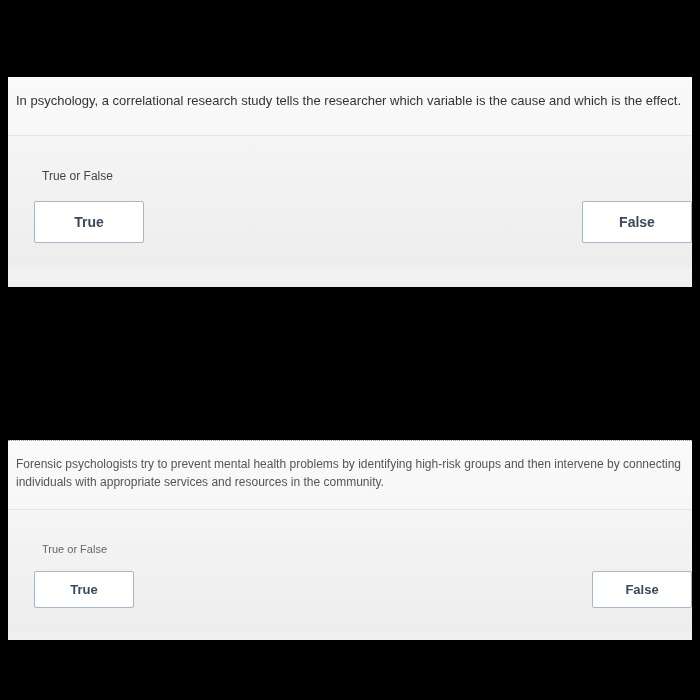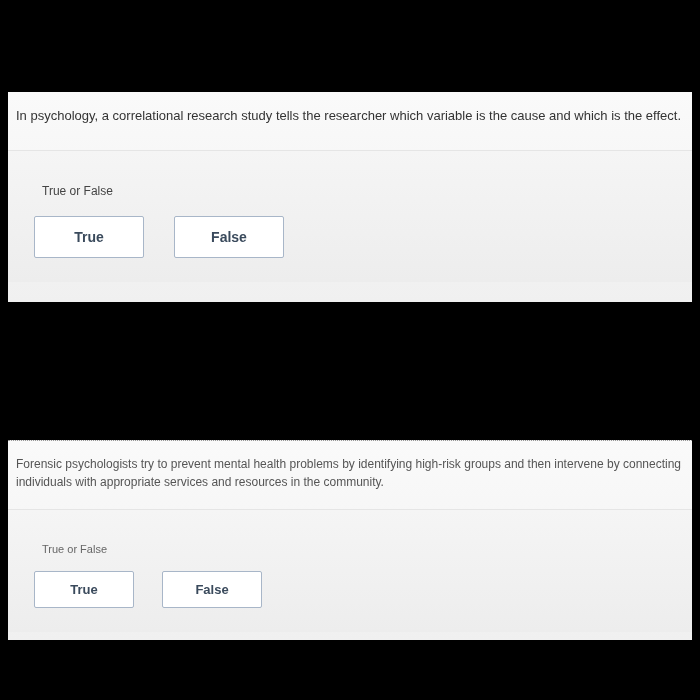--- a/index.html
+++ b/index.html
@@ -16,21 +16,21 @@
     }
     .question-card {
       background: linear-gradient(to bottom, #fafafa, #f0f0f0);
       margin: 0;
       padding: 0;
       position: absolute;
       left: 8px;
       right: 8px;
     }
     .card-1 {
-      top: 92px;
+      top: 77px;
       height: 210px;
     }
     .card-2 {
       top: 440px;
       height: 200px;
       border-top: 1px dotted #999;
     }
     .question-text {
       padding: 14px 10px 24px 8px;
       font-size: 13px;
@@ -55,20 +55,21 @@
     }
     .card-2 .prompt-label {
       font-size: 11px;
       color: #666;
       padding: 0 0 16px 34px;
     }
     .button-row {
       display: flex;
       gap: 30px;
       padding-left: 26px;
+      justify-content: space-between;
     }
     .card-2 .button-row {
       gap: 28px;
       padding-left: 26px;
     }
     .answer-btn {
       background: #fff;
       border: 1px solid #a8b6c8;
       border-radius: 2px;
       padding: 12px 0;

